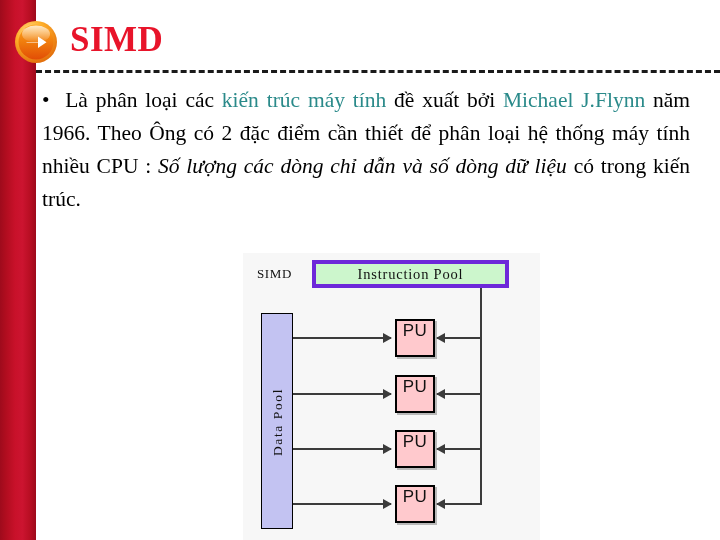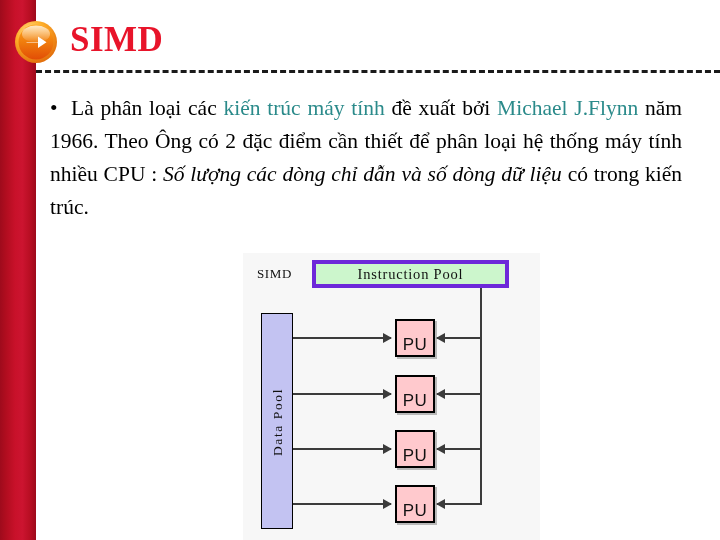--- a/index.html
+++ b/index.html
@@ -76,21 +76,21 @@
     top: 84px;
     width: 648px;
   }
   #body-paragraph {
     font-family: "Liberation Serif", "DejaVu Serif", serif;
     font-size: 21.5px;
     line-height: 33px;
     color: #000000;
     text-align: justify;
     text-indent: 0;
-    margin: 8px;
+    margin: 0;
     hyphens: none;
   }
   #body-paragraph .bullet-mark {
     letter-spacing: 0;
   }
   .tx-teal   { color: #2a8a8a; }
   .tx-italic { font-style: italic; }
 
   
   #simd-diagram {
@@ -161,21 +161,21 @@
   }
   .pu-box {
     position: absolute;
     left: 152px;
     width: 40px;
     height: 38px;
     background: #ffc9cd;
     border: 2px solid #000;
     box-sizing: border-box;
     display: flex;
-    align-items: flex-end;
+    align-items: flex-start;
     justify-content: center;
     box-shadow: 2px 2px 0 rgba(0,0,0,0.25);
   }
   .pu-box .pu-label {
     font-family: "Liberation Sans", "DejaVu Sans", sans-serif;
     font-size: 17px;
     font-weight: normal;
     color: #111;
     letter-spacing: 0.5px;
   }

